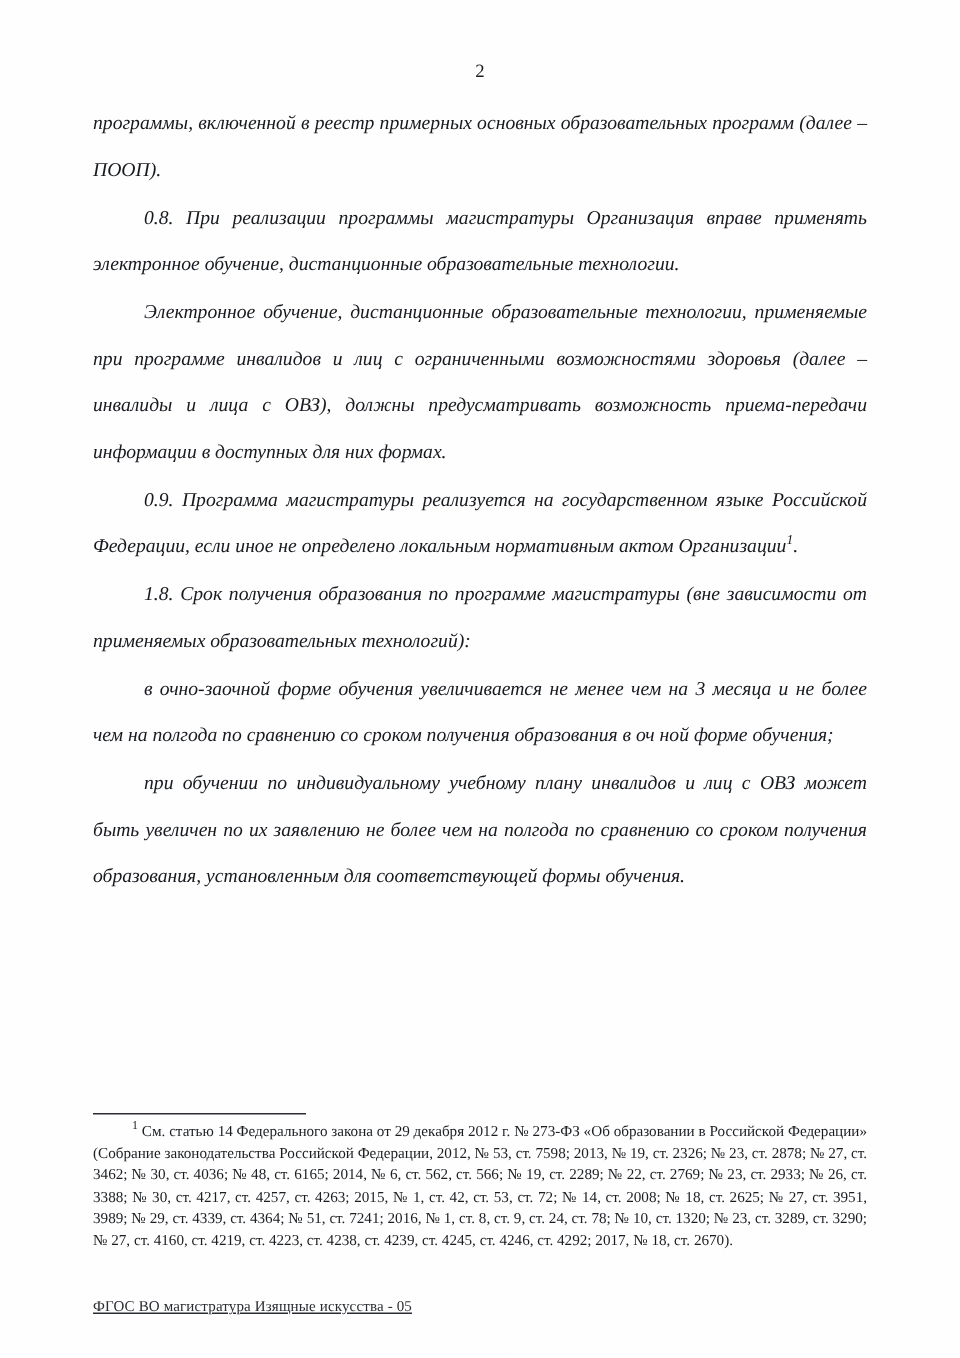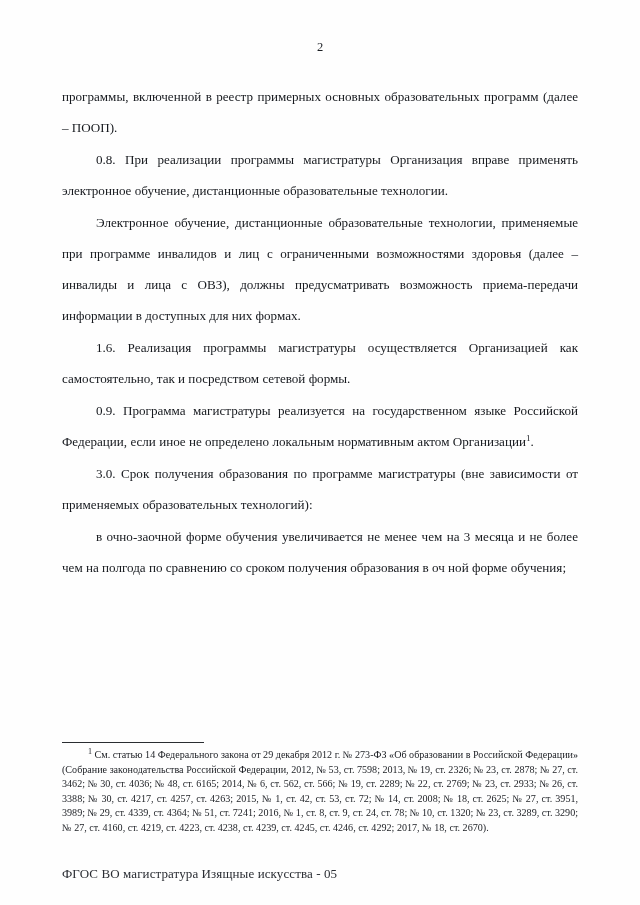--- a/index.html
+++ b/index.html
@@ -25,26 +25,27 @@
     font-size: 12.5px;
     color: #1a1d22;
   }
   .body-area {
     position: absolute;
     top: 66px;
     left: 62px;
     width: 516px;
   }
   p {
-    margin: 15px 0 0 0;
+    margin: 0 0 0 0;
     font-size: 13.1px;
     line-height: 31px;
     text-align: justify;
     text-justify: inter-word;
     color: #16191e;
+    font-style: italic;
   }
   p.indent {
     text-indent: 34px;
   }
   p.spaced {
     margin-top: 1px;
   }
   sup {
     font-size: 9px;
     vertical-align: super;
@@ -66,23 +67,24 @@
     font-size: 10.1px;
     line-height: 14.6px;
     text-align: justify;
     color: #1a1d22;
     text-indent: 26px;
   }
   .footer {
     position: absolute;
     left: 62px;
     top: 866px;
-    font-size: 13px;
+    font-size: 10px;
     color: #2a2d33;
     letter-spacing: 0.1px;
+    text-decoration: underline;
   }
   .fnum {
     font-size: 8px;
     vertical-align: super;
     line-height: 0;
   }
 </style>
 </head>
 <body>
 
@@ -91,29 +93,29 @@
   <div class="page-number">2</div>
 
   <div class="body-area">
 
     <p>программы, включенной в реестр примерных основных образовательных программ (далее – ПООП).</p>
 
     <p class="indent spaced">0.8. При реализации программы магистратуры Организация вправе применять электронное обучение, дистанционные образовательные технологии.</p>
 
     <p class="indent spaced">Электронное обучение, дистанционные образовательные технологии, применяемые при программе инвалидов и лиц с ограниченными возможностями здоровья (далее – инвалиды и лица с ОВЗ), должны предусматривать возможность приема-передачи информации в доступных для них формах.</p>
 
-    <p class="indent spaced">1.6. Реализация программы магистратуры осуществляется Организацией как самостоятельно, так и посредством сетевой формы.</p>
 
     <p class="indent spaced"><span>0.9. Программа магистратуры реализуется на государственном языке Российской Федерации, если иное не определено локальным нормативным актом Организации</span><sup>1</sup><span>.</span></p>
 
-    <p class="indent spaced">3.0. Срок получения образования по программе магистратуры (вне зависимости от применяемых образовательных технологий):</p>
+    <p class="indent spaced">1.8. Срок получения образования по программе магистратуры (вне зависимости от применяемых образовательных технологий):</p>
 
 
     <p class="indent spaced">в очно-заочной форме обучения увеличивается не менее чем на 3 месяца и не более чем на полгода по сравнению со сроком получения образования в оч ной форме обучения;</p>
 
+    <p class="indent spaced">при обучении по индивидуальному учебному плану инвалидов и лиц с ОВЗ может быть увеличен по их заявлению не более чем на полгода по сравнению со сроком получения образования, установленным для соответствующей формы обучения.</p>
 
   </div>
 
   <div class="footnote-wrap">
     <div class="footnote-rule"></div>
     <div class="footnote"><span class="fnum">1</span> <span>См. статью 14 Федерального закона от 29 декабря 2012 г. № 273-ФЗ «Об образовании в Российской Федерации» (Собрание законодательства Российской Федерации, 2012, № 53, ст. 7598; 2013, № 19, ст. 2326; № 23, ст. 2878; № 27, ст. 3462; № 30, ст. 4036; № 48, ст. 6165; 2014, № 6, ст. 562, ст. 566; № 19, ст. 2289; № 22, ст. 2769; № 23, ст. 2933; № 26, ст. 3388; № 30, ст. 4217, ст. 4257, ст. 4263; 2015, № 1, ст. 42, ст. 53, ст. 72; № 14, ст. 2008; № 18, ст. 2625; № 27, ст. 3951, 3989; № 29, ст. 4339, ст. 4364; № 51, ст. 7241; 2016, № 1, ст. 8, ст. 9, ст. 24, ст. 78; № 10, ст. 1320; № 23, ст. 3289, ст. 3290; № 27, ст. 4160, ст. 4219, ст. 4223, ст. 4238, ст. 4239, ст. 4245, ст. 4246, ст. 4292; 2017, № 18, ст. 2670).</span></div>
   </div>
 
   <div class="footer">ФГОС ВО магистратура Изящные искусства - 05</div>
 

